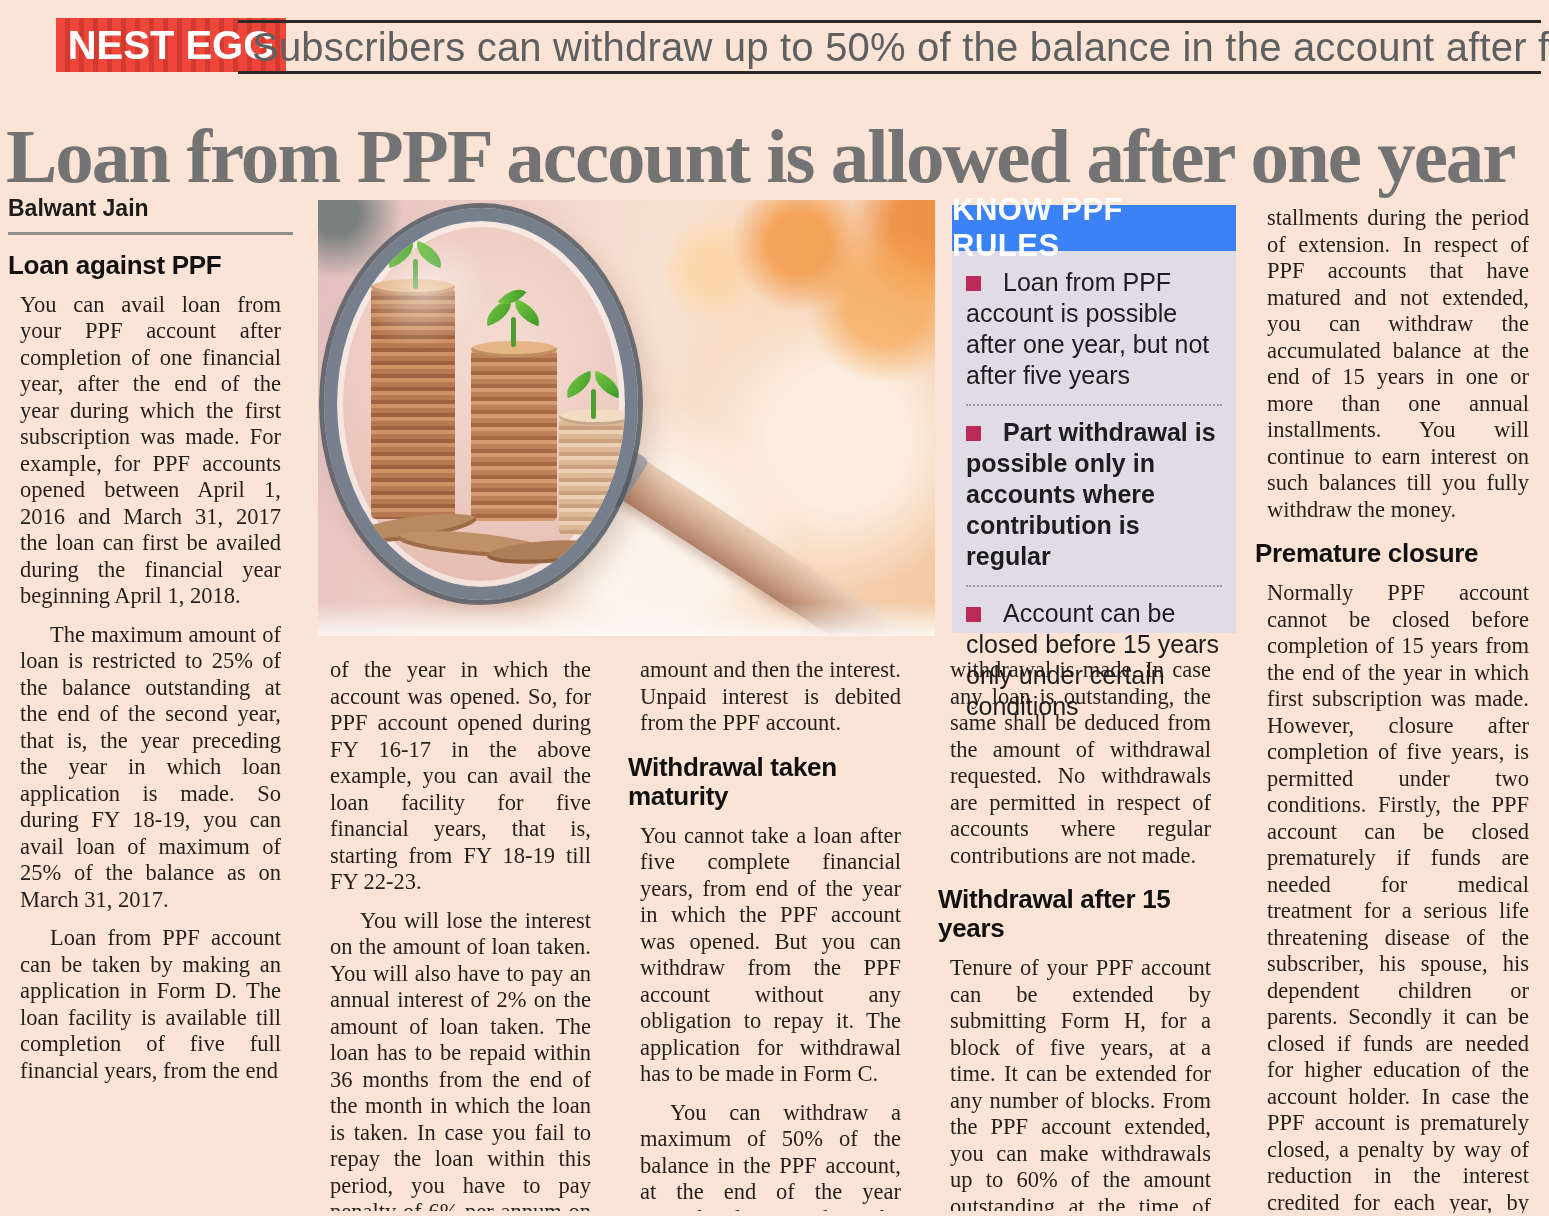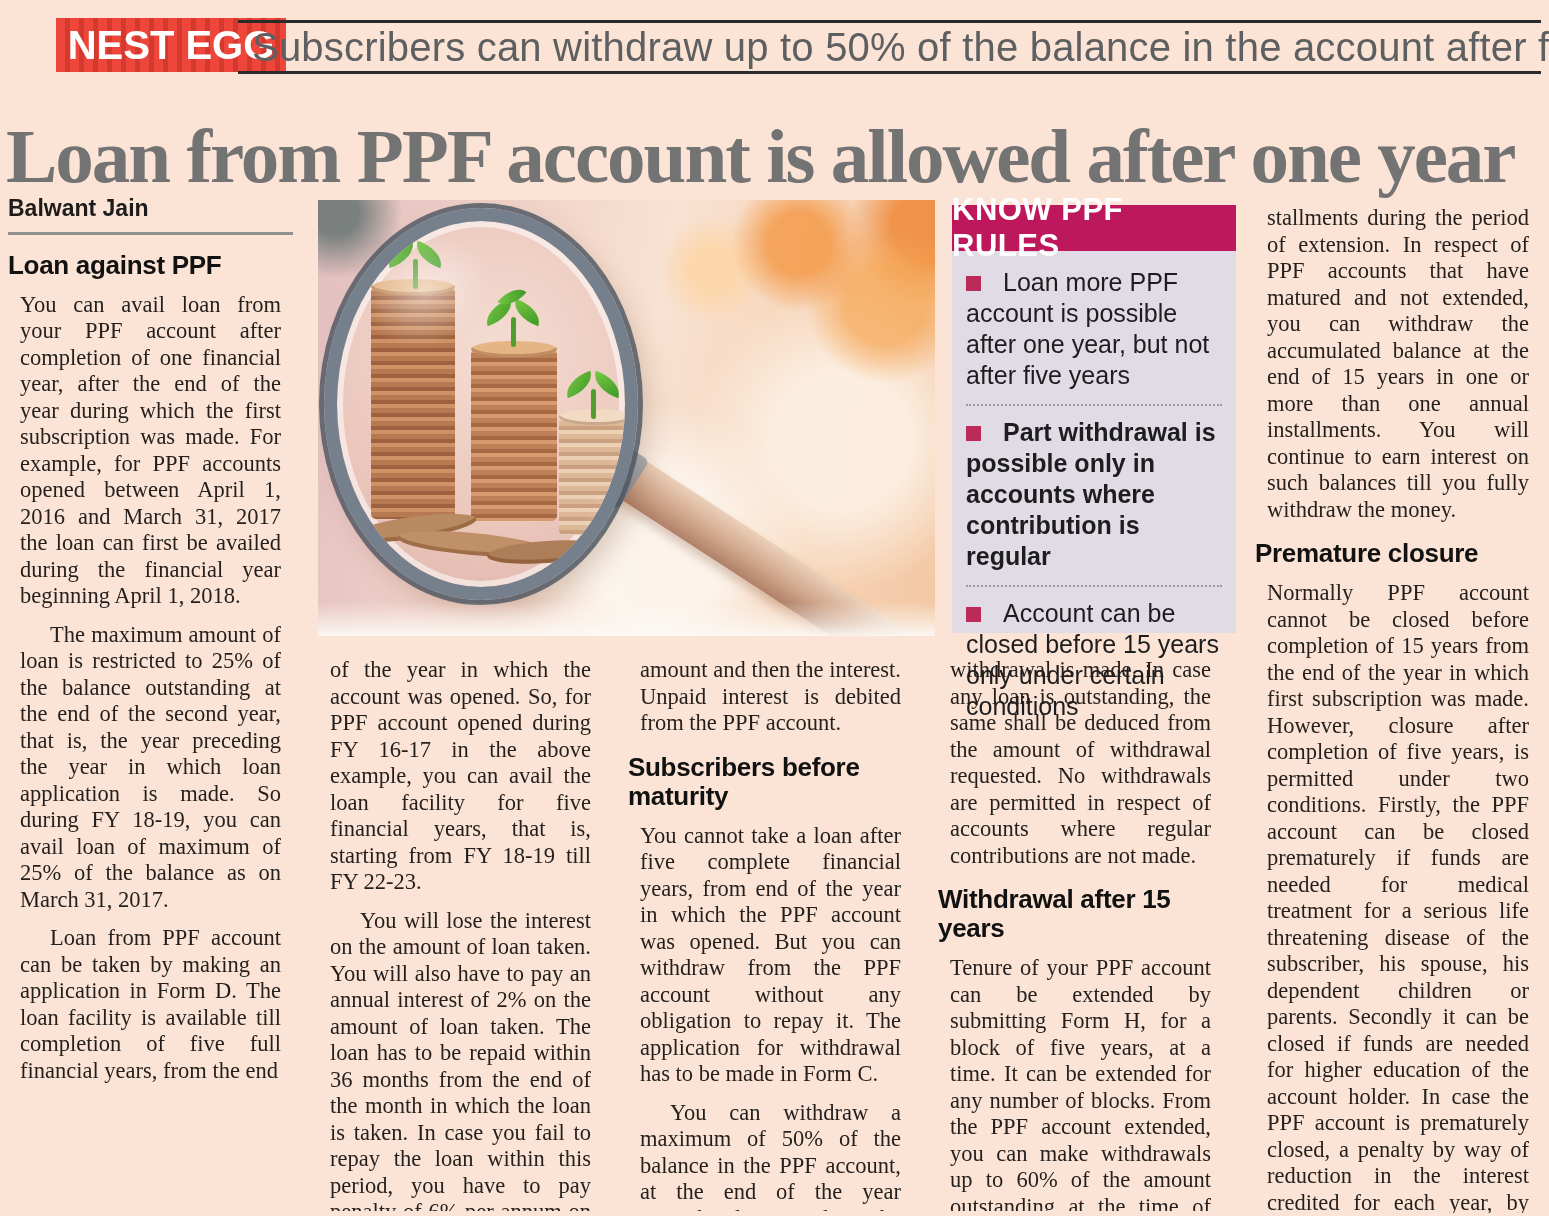--- a/index.html
+++ b/index.html
@@ -50,21 +50,21 @@
   .byline-rule{border:none;border-top:3px solid #8f8f8f;margin:0 0 16px 0;}
   .col1{left:8px;top:195px;width:285px;height:1016px;}
   .col2{left:318px;top:645px;width:285px;height:566px;}
   .col3{left:628px;top:645px;width:285px;height:566px;}
   .col4{left:938px;top:645px;width:285px;height:566px;}
   .col5{left:1255px;top:193px;width:286px;height:1020px;}
   .signoff{font-style:italic;text-align:right;font-size:16px;margin-top:4px;}
   
   .rules-box{position:absolute;left:952px;top:205px;width:284px;height:428px;background:#e1dbe5;}
   .rules-head{
-    height:46px;background:#be185d;color:#fff;display:flex;align-items:center;justify-content:center;
+    height:46px;background:#3b82f6;color:#fff;display:flex;align-items:center;justify-content:center;
     font-family:"Liberation Sans",sans-serif;font-weight:bold;font-size:31px;letter-spacing:0.5px;
   }
   .rules-body{padding:16px 14px 0 14px;}
   .rule{
     font-family:"Liberation Sans",sans-serif;font-size:25px;line-height:31px;color:#1d1d1f;
     padding-bottom:13px;margin-bottom:11px;border-bottom:2px dotted #999;text-align:left;
   }
   .rule:last-child{border-bottom:none;}
   .rule.bold{font-weight:bold;}
   .sq{display:inline-block;width:15px;height:15px;background:#bc2a5a;margin-right:22px;}
@@ -179,34 +179,34 @@
         <span class="leaf l"></span>
         <span class="leaf r"></span>
         <span class="stem"></span>
       </div>
   </div>
 </div>
 
 <div class="rules-box">
   <div class="rules-head">KNOW PPF RULES</div>
   <div class="rules-body">
-    <div class="rule"><span class="sq"></span><span>Loan more PPF account is possible after one year, but not after five years</span></div>
+    <div class="rule"><span class="sq"></span><span>Loan from PPF account is possible after one year, but not after five years</span></div>
     <div class="rule bold"><span class="sq"></span><span>Part withdrawal is possible only in accounts where contribution is regular</span></div>
     <div class="rule"><span class="sq"></span><span>Account can be closed before 15 years only under certain conditions</span></div>
   </div>
 </div>
 
 <div class="col col2">
   <p>of the year in which the account was opened. So, for PPF account opened during FY 16-17 in the above example, you can avail the loan facility for five financial years, that is, starting from FY 18-19 till FY 22-23.</p>
   <p class="ind sp">You will lose the interest on the amount of loan taken. You will also have to pay an annual interest of 2% on the amount of loan taken. The loan has to be repaid within 36 months from the end of the month in which the loan is taken. In case you fail to repay the loan within this period, you have to pay penalty of 6% per annum on the amount. You have to first pay the loan</p>
 </div>
 
 <div class="col col3">
   <p>amount and then the interest. Unpaid interest is debited from the PPF account.</p>
-  <div class="sec-head">Subscribers before maturity</div>
+  <div class="sec-head">Withdrawal taken maturity</div>
   <p>You cannot take a loan after five complete financial years, from end of the year in which the PPF account was opened. But you can withdraw from the PPF account without any obligation to repay it. The application for withdrawal has to be made in Form C.</p>
   <p class="ind">You can withdraw a maximum of 50% of the balance in the PPF account, at the end of the year immediately preceding the financial year in which the application for</p>
 </div>
 
 <div class="col col4">
   <p>withdrawal is made. In case any loan is outstanding, the same shall be deduced from the amount of withdrawal requested. No withdrawals are permitted in respect of accounts where regular contributions are not made.</p>
   <div class="sec-head">Withdrawal after 15 years</div>
   <p>Tenure of your PPF account can be extended by submitting Form H, for a block of five years, at a time. It can be extended for any number of blocks. From the PPF account extended, you can make withdrawals up to 60% of the amount outstanding at the time of extension, in one or more in-</p>
 </div>
 

